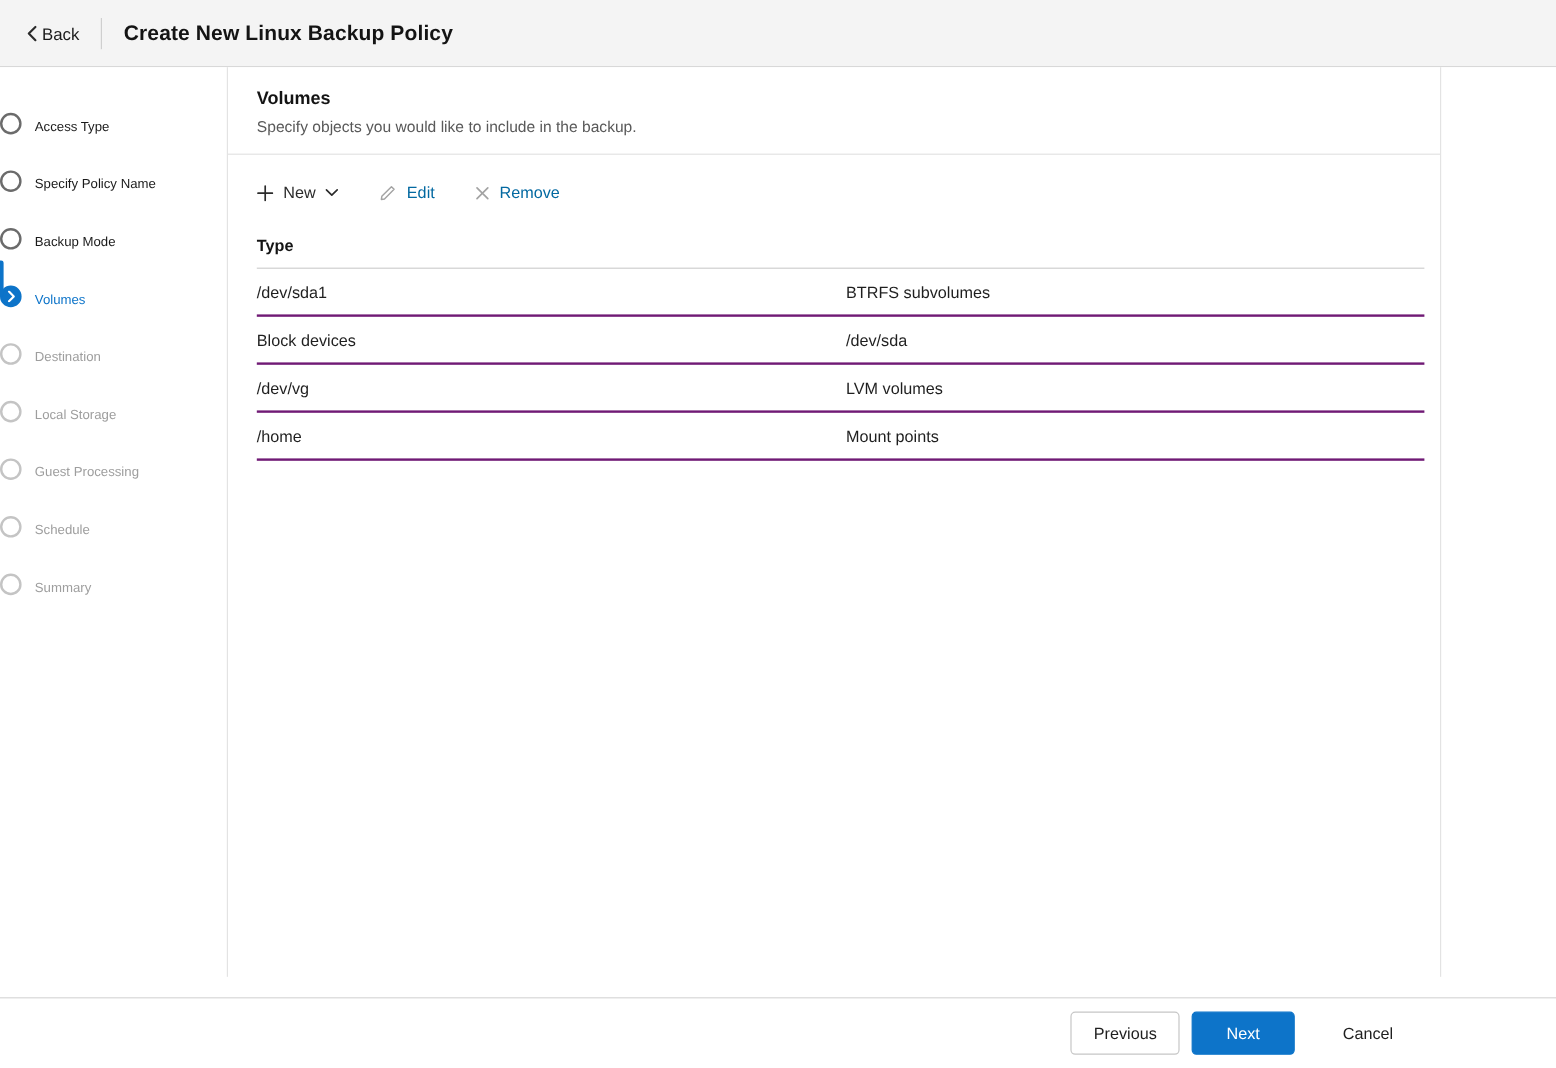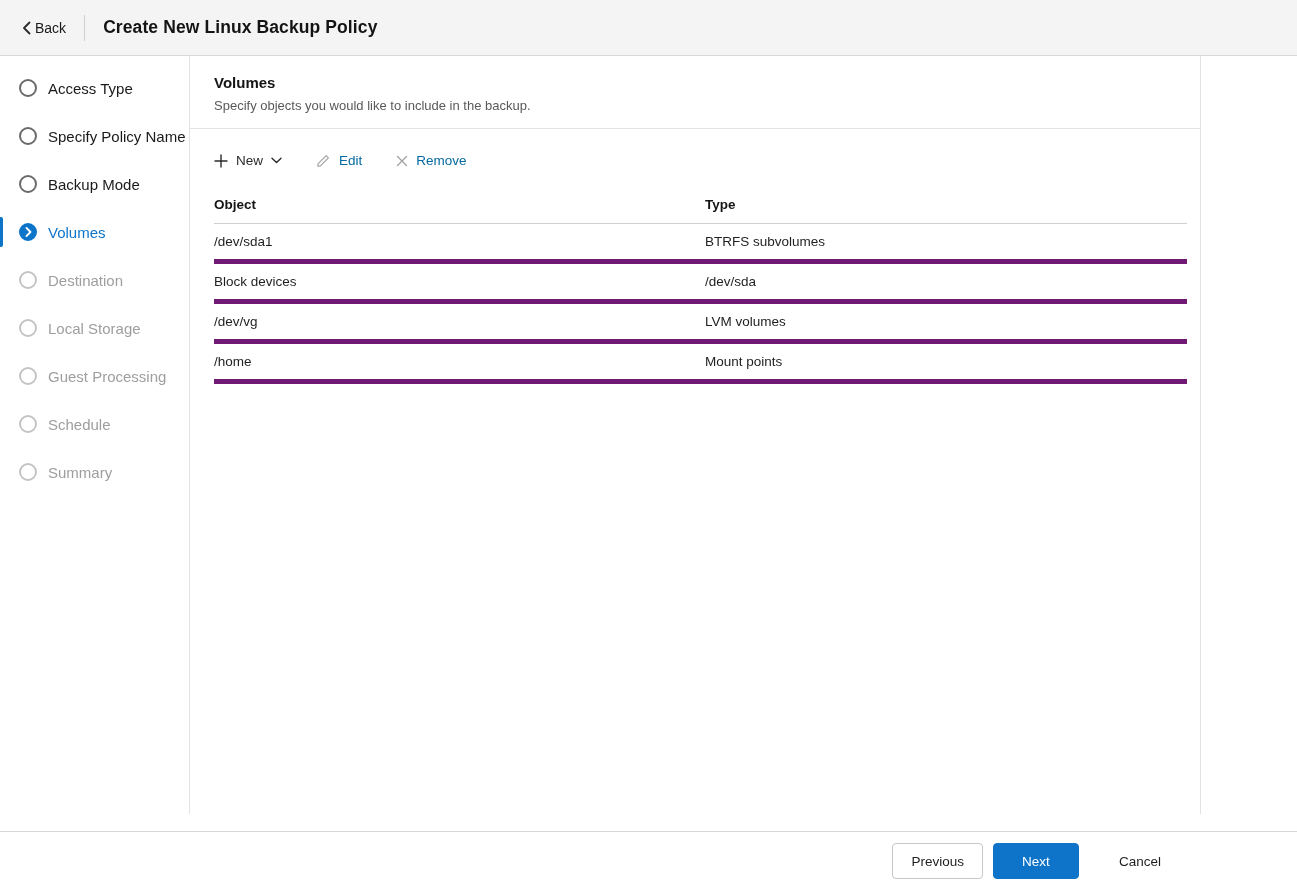--- a/index.html
+++ b/index.html
@@ -38,23 +38,22 @@
   
   .sidebar {
     width: 190px; flex: 0 0 190px;
     border-right: 1px solid #e3e3e3;
     padding-top: 8px;
     background: #fff;
   }
   .step {
     position: relative;
     height: 48px;
-    display: flex; align-items: center; gap: 11px;
-    padding-left: 19px;
-    font-size: 15px;
+    display: flex; align-items: flex-end; gap: 11px;
+    font-size: 11px;
     cursor: pointer;
     user-select: none;
   }
   .step .bullet {
     width: 18px; height: 18px; flex: 0 0 18px;
     border-radius: 50%;
     border: 2px solid #6b6b6b;
     display: inline-flex; align-items: center; justify-content: center;
     background: transparent;
   }
@@ -84,21 +83,21 @@
     background: none; border: none; cursor: pointer;
     font-family: inherit; font-size: 13.5px; color: #2b2b2b; padding: 2px 0;
   }
   .tool-btn.disabled { color: #0369a1; cursor: default; }
   .tool-btn .icn { display: inline-flex; }
 
   
   .table { margin: 4px 24px 0 24px; width: 973px; }
   .t-head, .t-row { display: grid; grid-template-columns: 491px 1fr; align-items: center; }
   .t-head { border-bottom: 1px solid #cfcfcf; padding: 9px 0 11px 0; font-size: 13.5px; font-weight: 700; color: #141414; }
-  .t-row { border-bottom: 5px solid #701a75; height: 40px; font-size: 13.5px; color: #1f1f1f; cursor: default; }
+  .t-row { border-bottom: 2px solid #701a75; height: 40px; font-size: 13.5px; color: #1f1f1f; cursor: default; }
 
   
   .footer {
     flex: 0 0 59px; height: 59px;
     border-top: 1px solid #d8d8d8;
     background: #fff;
     display: flex; align-items: center; justify-content: flex-end;
     padding-right: 114px;
     margin-top: 17px;
   }
@@ -227,21 +226,20 @@
               <svg width="12" height="12" viewBox="0 0 12 12">
                   <path d="M1.5 1.5 10.5 10.5 M10.5 1.5 1.5 10.5" stroke="#a3a3a3" stroke-width="1.4" stroke-linecap="round"></path>
                 </svg>
             </span>
             <span>Remove</span>
           </button>
         </div>
 
         <div class="table">
           <div class="t-head">
-            <div>Object</div>
             <div>Type</div>
           </div>
 
           <div class="t-row">
             <div>/dev/sda1</div>
             <div>BTRFS subvolumes</div>
           </div>
           <div class="t-row">
             <div>Block devices</div>
             <div>/dev/sda</div>

